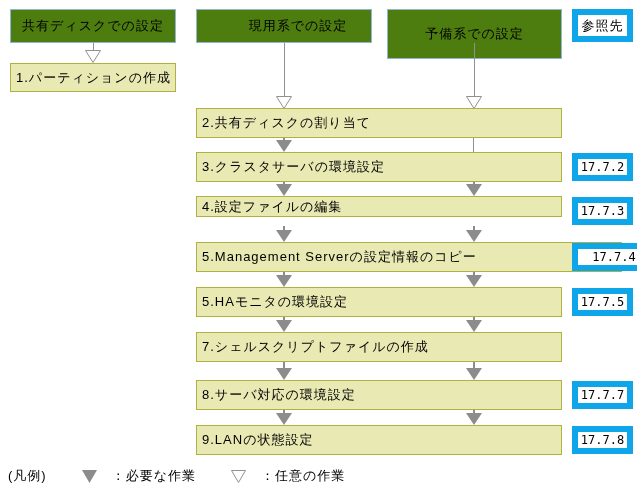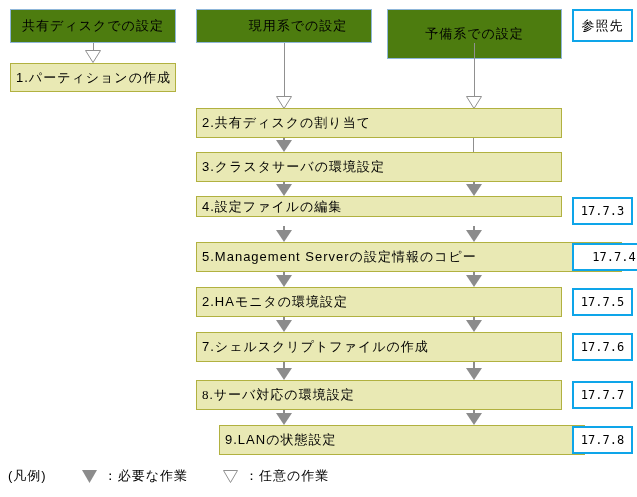--- a/index.html
+++ b/index.html
@@ -7,42 +7,42 @@
     position:relative;width:637px;height:497px;background:#ffffff;
     font-family:"Liberation Sans","DejaVu Sans",sans-serif;color:#000;
     overflow:hidden;
   }
   .box{position:absolute;box-sizing:border-box;display:flex;align-items:center;}
   .hdr{
     background:#4d7c0f;border:1px solid #8fb6d9;
     justify-content:center;font-size:13px;letter-spacing:1px;
   }
   .refbox{
-    background:#ffffff;border:2px solid #0ea5e9;
+    background:#ffffff;border:6px solid #0ea5e9;
     justify-content:center;font-size:12px;
     font-family:"DejaVu Sans Mono","Liberation Mono",monospace;
   }
   .step{
     background:#e9e9b4;border:1px solid #b1b140;
     font-size:13px;letter-spacing:1px;padding-left:5px;
   }
   .varrow{
     position:absolute;width:16px;
     display:flex;flex-direction:column;align-items:center;
   }
   .astem{width:2px;background:#8c8c8c;flex:1;}
   .lstem{width:1px;background:#909090;flex:1;}
   .hline{position:absolute;width:1px;background:#8f8f8f;}
   .legend{
     position:absolute;left:8px;top:467px;height:18px;
     display:flex;align-items:center;font-size:13px;letter-spacing:1px;
   }
   .legend svg{display:block;}
   .lg-title{margin-right:35px;}
-  .lg-txt{margin-left:7px;}
+  .lg-txt{margin-left:15px;}
   .lg-gap{margin-left:35px;}
 </style>
 </head>
 <body>
 
 <div id="canvas">
 
   <div class="box hdr" style="left:10px;top:9px;width:166px;height:34px;">
     <span>共有ディスクでの設定</span>
   </div>
@@ -84,43 +84,43 @@
   <div class="box step" style="left:196px;top:152px;width:366px;height:30px;">
     <span>3.クラスタサーバの環境設定</span>
   </div>
   <div class="box step" style="left:196px;top:196px;width:366px;height:21px;">
     <span>4.設定ファイルの編集</span>
   </div>
   <div class="box step" style="left:196px;top:242px;width:426px;height:30px;">
     <span>5.Management Serverの設定情報のコピー</span>
   </div>
   <div class="box step" style="left:196px;top:287px;width:366px;height:30px;">
-    <span>2.HAモニタの環境設定</span>
+    <span>5.HAモニタの環境設定</span>
   </div>
   <div class="box step" style="left:196px;top:332px;width:366px;height:30px;">
     <span>7.シェルスクリプトファイルの作成</span>
   </div>
-  <div class="box step" style="left:196px;top:380px;width:366px;height:30px;font-family:Liberation Serif, serif;">
+  <div class="box step" style="left:196px;top:380px;width:366px;height:30px;">
     <span>8.サーバ対応の環境設定</span>
   </div>
-  <div class="box step" style="left:196px;top:425px;width:366px;height:30px;margin-left:23px;">
+  <div class="box step" style="left:196px;top:425px;width:366px;height:30px;">
     <span>9.LANの状態設定</span>
   </div>
 
+  <div class="box refbox" style="left:572px;top:153px;width:61px;height:28px;">
+    <span>17.7.2</span>
+  </div>
   <div class="box refbox" style="left:572px;top:197px;width:61px;height:28px;">
     <span>17.7.3</span>
   </div>
   <div class="box refbox" style="left:572px;top:243px;width:84px;height:28px;">
     <span>17.7.4</span>
   </div>
   <div class="box refbox" style="left:572px;top:288px;width:61px;height:28px;">
     <span>17.7.5</span>
-  </div>
-  <div class="box refbox" style="left:572px;top:333px;width:61px;height:28px;">
-    <span>17.7.6</span>
   </div>
   <div class="box refbox" style="left:572px;top:381px;width:61px;height:28px;">
     <span>17.7.7</span>
   </div>
   <div class="box refbox" style="left:572px;top:426px;width:61px;height:28px;">
     <span>17.7.8</span>
   </div>
 
   <div class="hline" style="left:473px;top:138px;height:14px;"></div>
 

